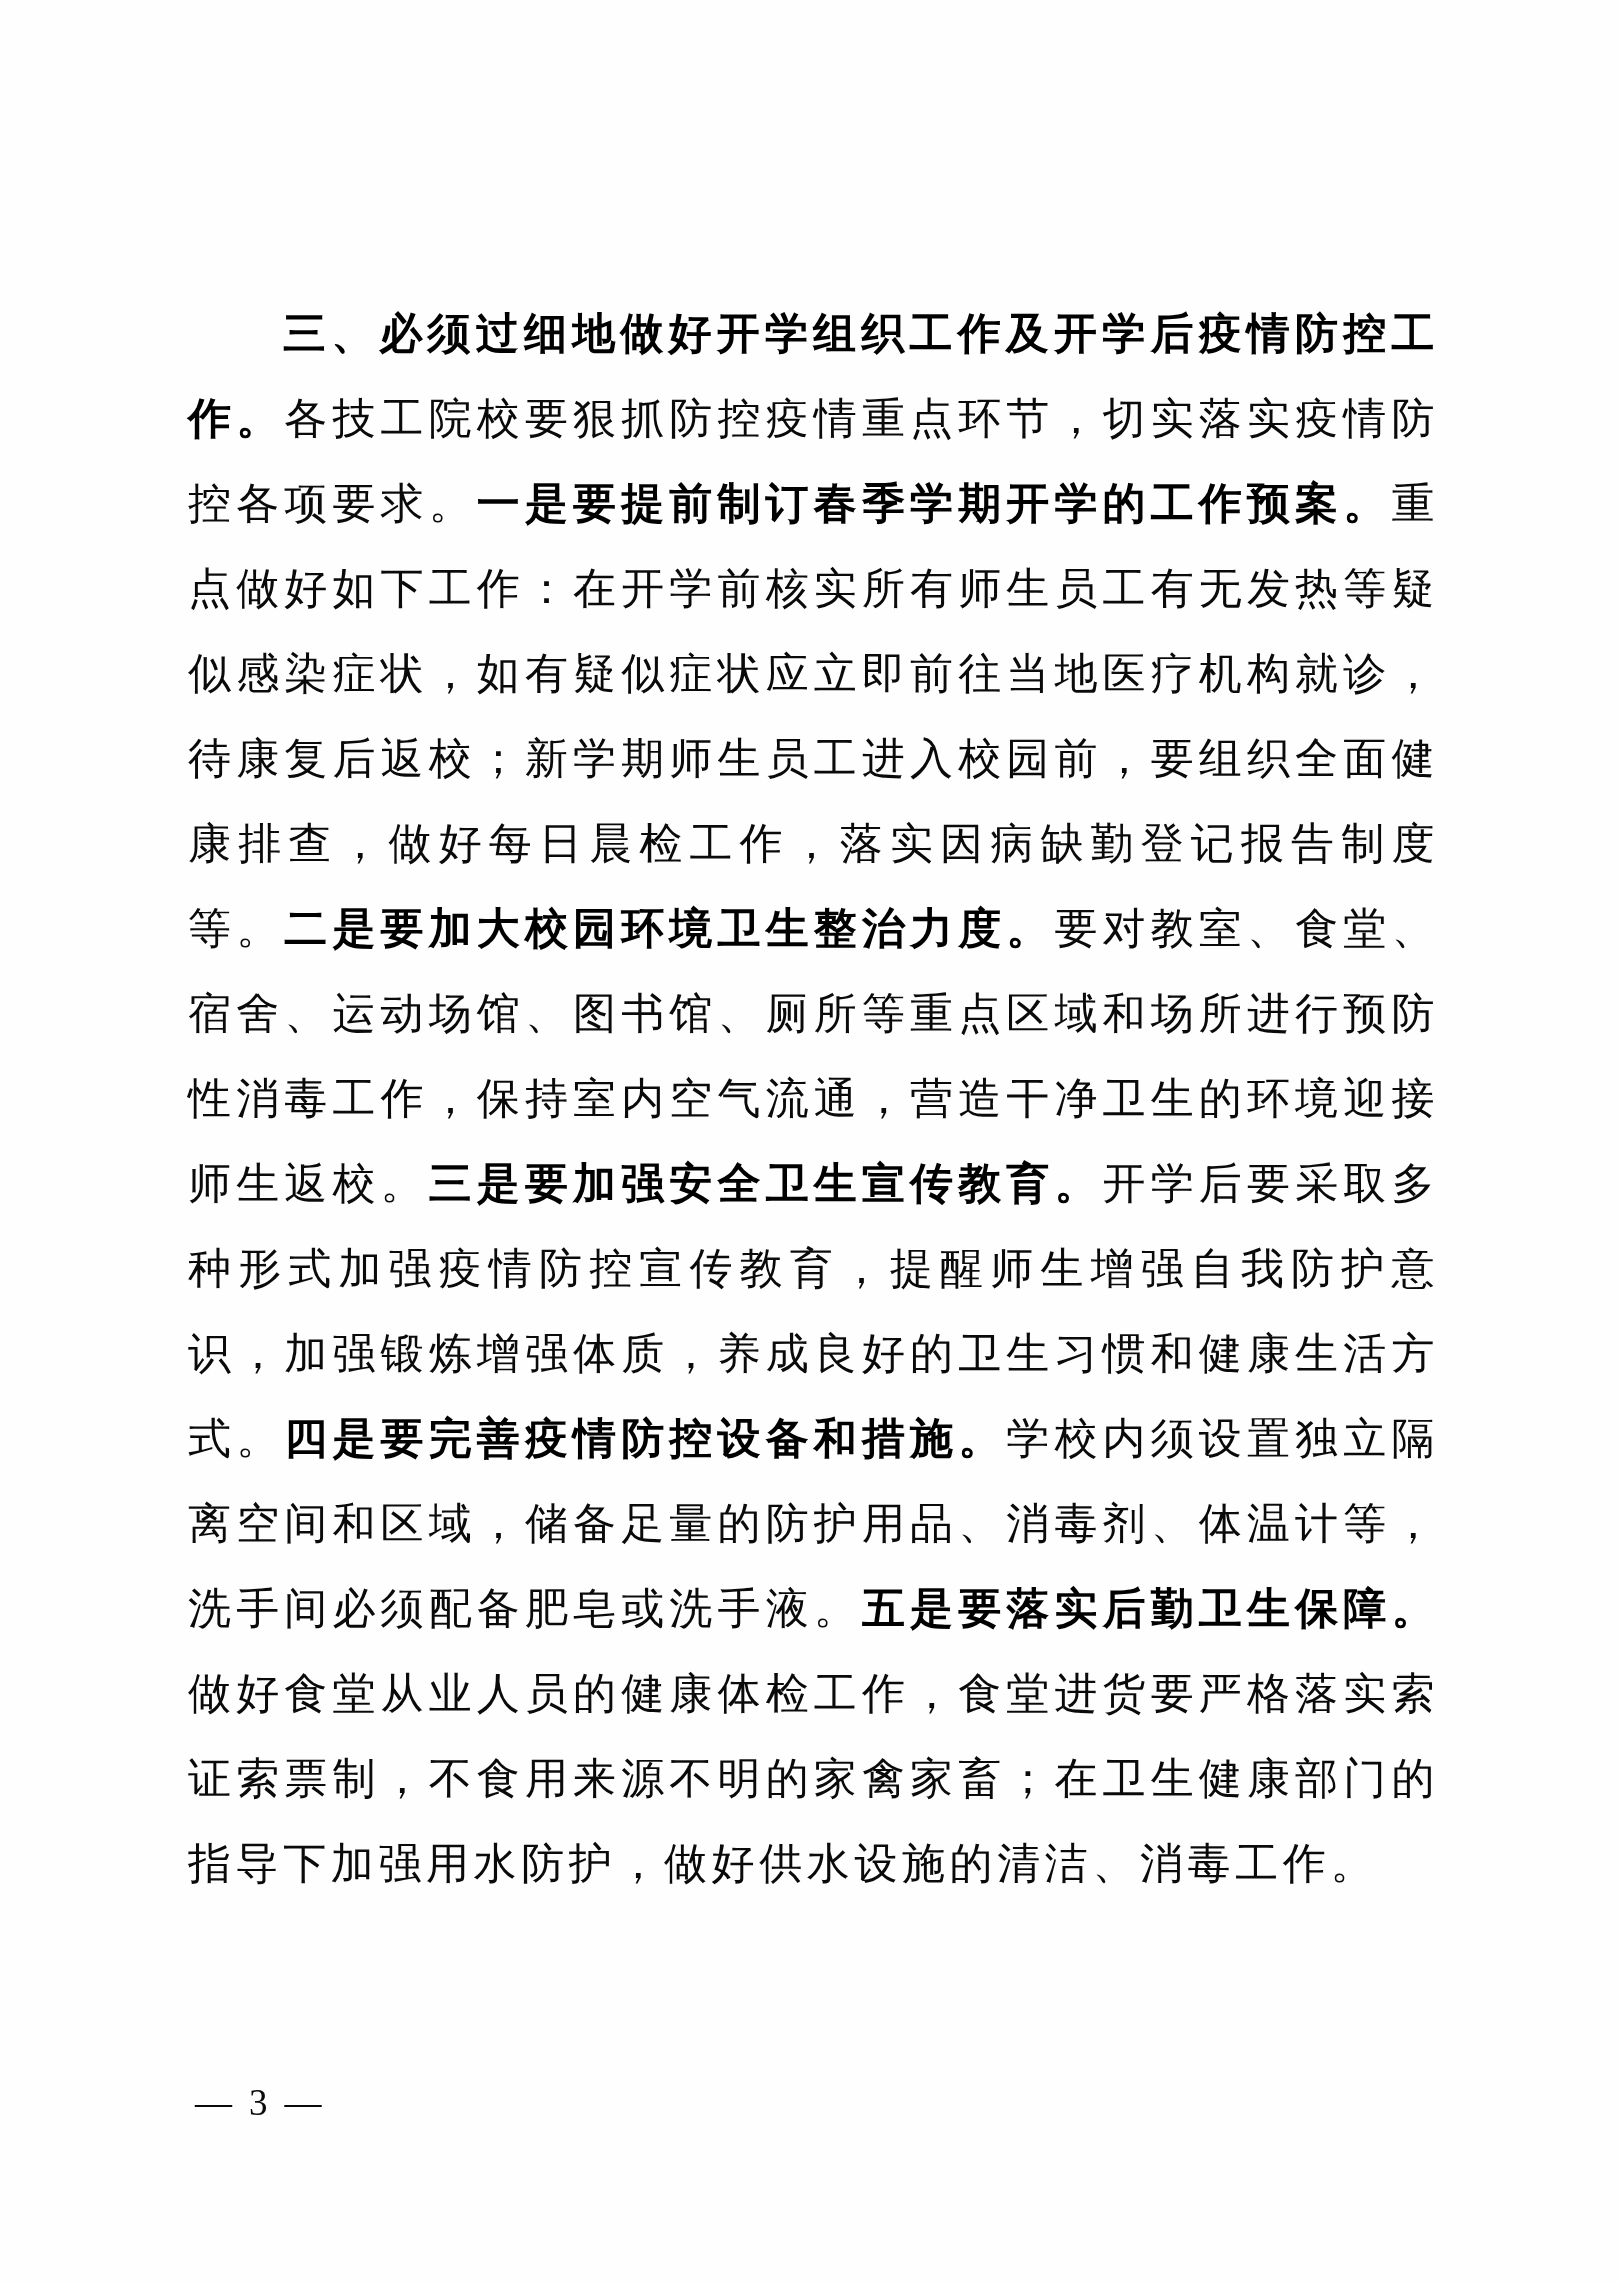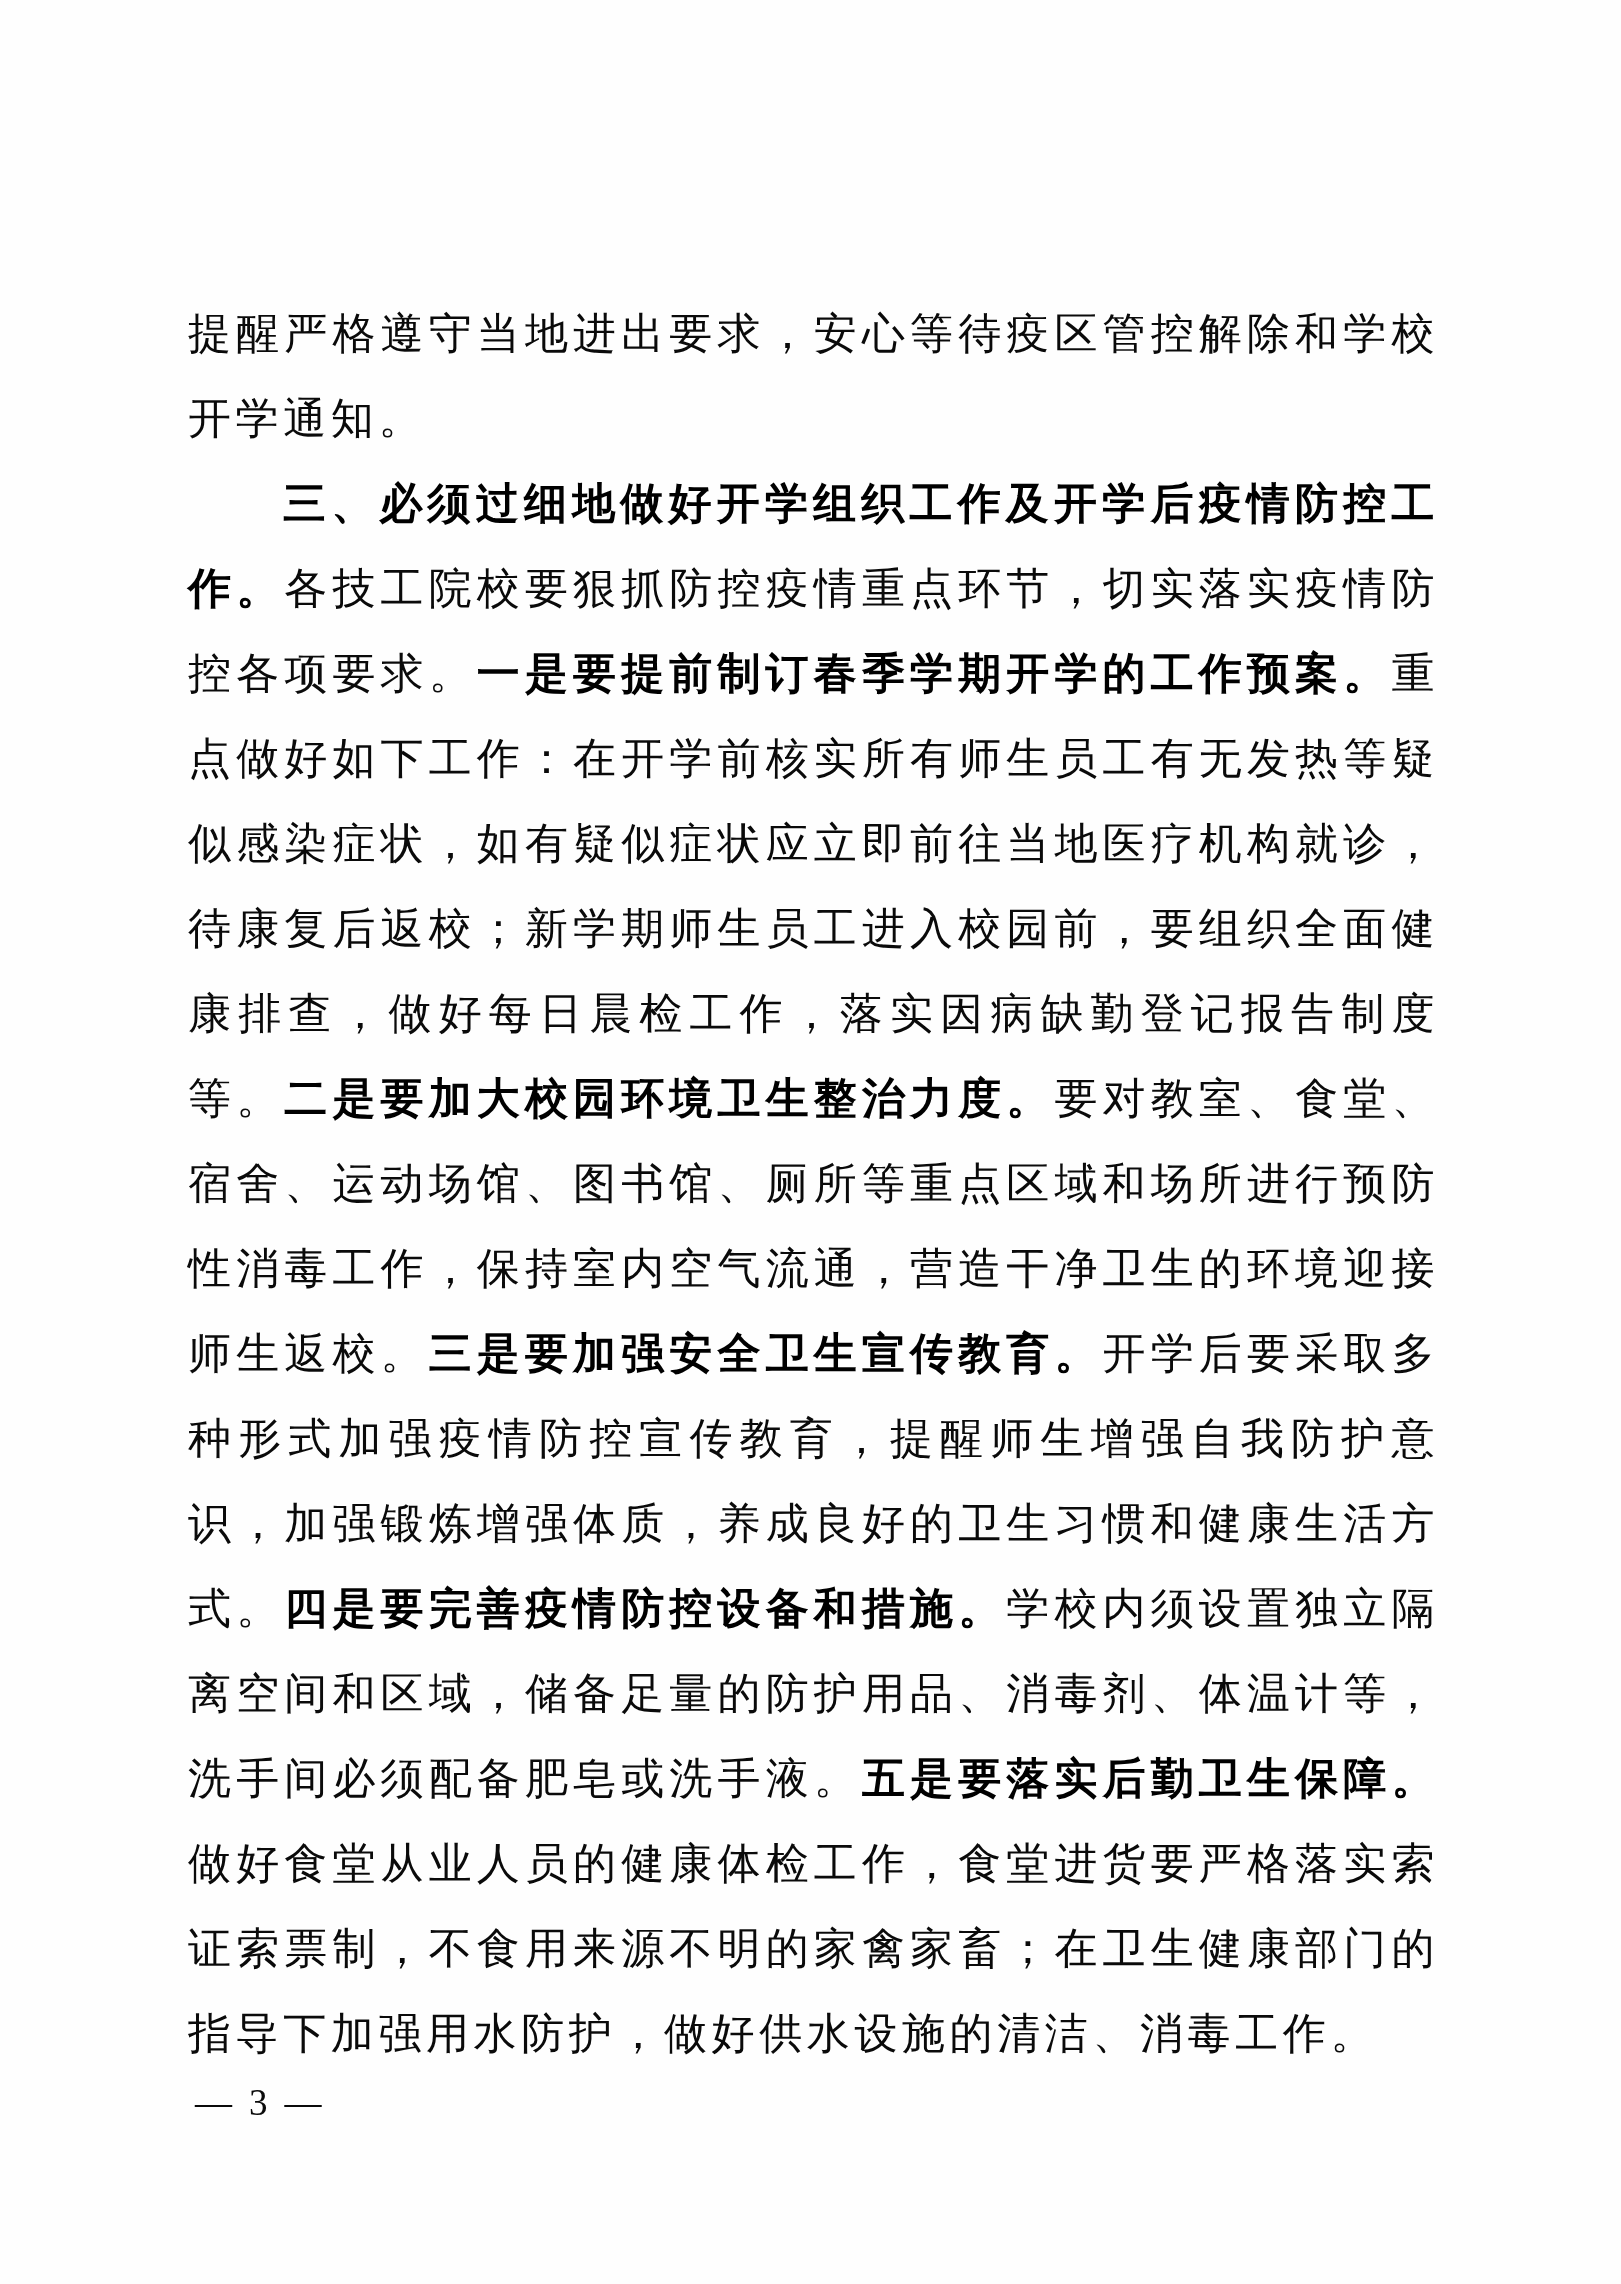--- a/index.html
+++ b/index.html
@@ -50,21 +50,20 @@
     color: #0a0a0a;
     font-family: "Liberation Serif", "DejaVu Serif", serif;
   }
 </style>
 </head>
 <body>
 
 <div class="page">
   <div class="text-block">
 
-    <p class="para no-indent"><span>提醒严格遵守当地进出要求，安心等待疫区管控解除和学校开学通知。</span></p>
 
     <p class="para"><span class="run-bold">三、必须过细地做好开学组织工作及开学后疫情防控工作。</span><span>各技工院校要狠抓防控疫情重点环节，切实落实疫情防控各项要求。</span><span class="run-bold">一是要提前制订春季学期开学的工作预案。</span><span>重点做好如下工作：在开学前核实所有师生员工有无发热等疑似感染症状，如有疑似症状应立即前往当地医疗机构就诊，待康复后返校；新学期师生员工进入校园前，要组织全面健康排查，做好每日晨检工作，落实因病缺勤登记报告制度等。</span><span class="run-bold">二是要加大校园环境卫生整治力度。</span><span>要对教室、食堂、宿舍、运动场馆、图书馆、厕所等重点区域和场所进行预防性消毒工作，保持室内空气流通，营造干净卫生的环境迎接师生返校。</span><span class="run-bold">三是要加强安全卫生宣传教育。</span><span>开学后要采取多种形式加强疫情防控宣传教育，提醒师生增强自我防护意识，加强锻炼增强体质，养成良好的卫生习惯和健康生活方式。</span><span class="run-bold">四是要完善疫情防控设备和措施。</span><span>学校内须设置独立隔离空间和区域，储备足量的防护用品、消毒剂、体温计等，洗手间必须配备肥皂或洗手液。</span><span class="run-bold">五是要落实后勤卫生保障。</span><span>做好食堂从业人员的健康体检工作，食堂进货要严格落实索证索票制，不食用来源不明的家禽家畜；在卫生健康部门的指导下加强用水防护，做好供水设施的清洁、消毒工作。</span></p>
 
   </div>
 
   <div class="page-number">— 3 —</div>
 </div>
 
 
 </body></html>

